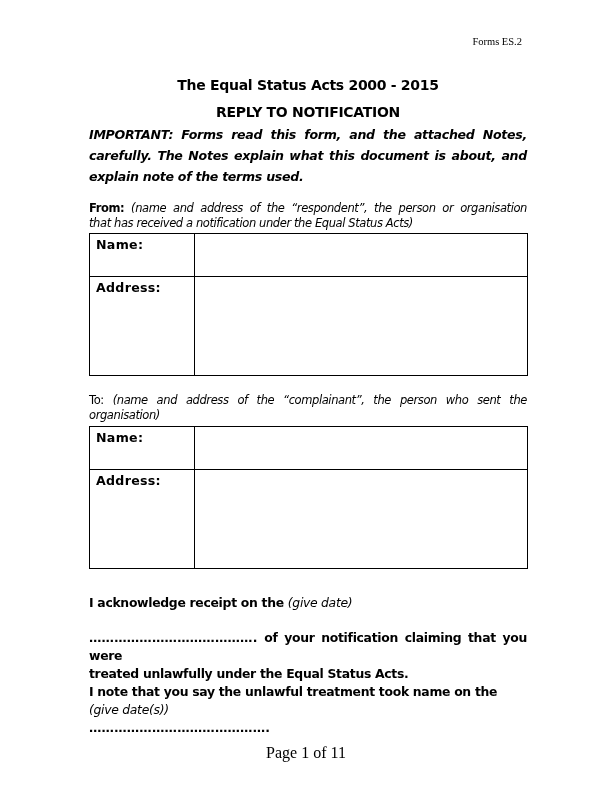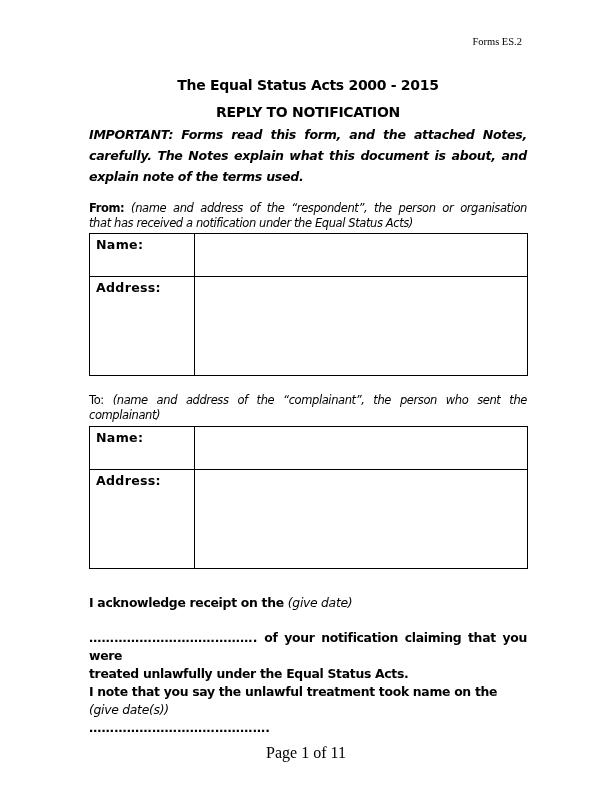--- a/index.html
+++ b/index.html
@@ -62,21 +62,21 @@
   </tr>
   <tr class="row-address">
     <td class="label">Address:</td>
     <td class="field"></td>
   </tr>
 </tbody>
   </table>
 
 <div class="abs para to-label">
   <span class="line"><span>To:</span> <span class="i">(name and address of the “complainant”, the person who sent the</span></span>
-  <span class="line last i">complainant)</span>
+  <span class="line last i">organisation)</span>
 </div>
 
 <table class="form-table t2">
   <tbody>
       <tr class="row-name">
     <td class="label">Name:</td>
     <td class="field"></td>
   </tr>
   <tr class="row-address">
     <td class="label">Address:</td>

